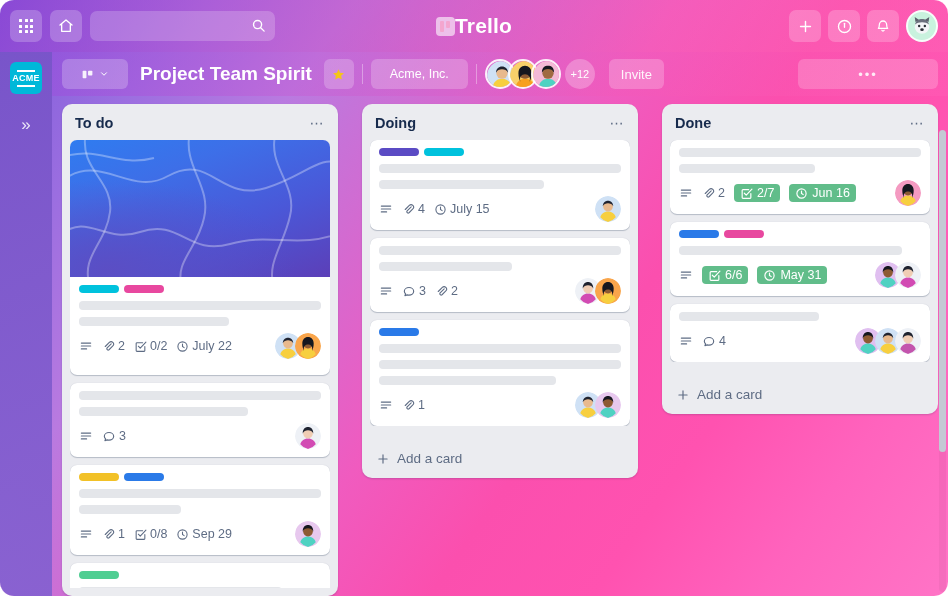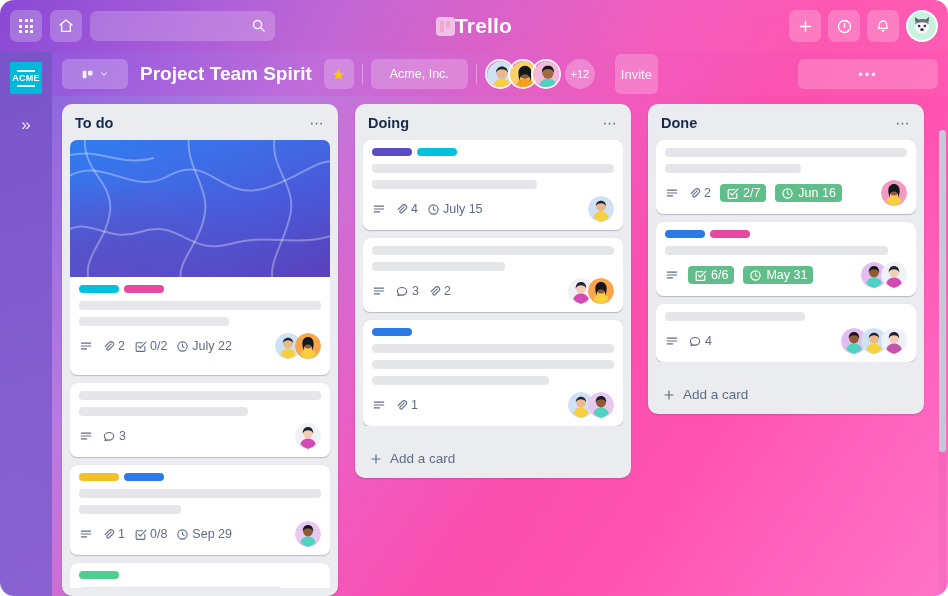--- a/index.html
+++ b/index.html
@@ -85,21 +85,21 @@
     font-size: 16px; flex: none; overflow: hidden;
   }
 
   
   .sidebar {
     position: absolute; left: 0; top: 52px; width: 52px; height: 544px;
     background: linear-gradient(180deg, rgba(120,84,200,.92), rgba(132,96,208,.92));
     display: flex; flex-direction: column; align-items: center; padding-top: 10px;
   }
   .acme-logo {
-    width: 32px; height: 32px; border-radius: 1px; background: #00b8d9;
+    width: 32px; height: 32px; border-radius: 6px; background: #00b8d9;
     display:flex; flex-direction:column; align-items:center; justify-content:center;
     color:#fff; font-size: 9px; font-weight: bold; letter-spacing: .3px;
   }
   .acme-logo .bar { width: 18px; height: 2px; background: #fff; margin: 1.5px 0; }
   .side-expand {
     margin-top: 22px; color: rgba(255,255,255,.85); font-size: 17px;
     cursor: pointer; line-height: 1;
   }
 
   
@@ -128,35 +128,35 @@
     width: 30px; height: 30px; border-radius: 50%; margin-left: -7px;
     border: 2px solid rgba(255,255,255,.9); overflow: hidden; flex: none;
   }
   .m-av:first-child { margin-left: 0; }
   .m-more {
     width: 30px; height: 30px; border-radius: 50%; margin-left: 4px;
     background: rgba(255,255,255,0.26); color: #fff; font-size: 11px;
     display:flex;align-items:center;justify-content:center; flex:none; cursor:pointer;
   }
   .invite-btn {
-    height: 40px; border-radius: 6px; background: rgba(255,255,255,0.22);
-    color: rgba(255,255,255,.92); font-size: 13px; padding: 0 6px;
-    display: flex; align-items: center; cursor: pointer; flex: none; margin-left: 12px;
+    height: 30px; border-radius: 6px; background: rgba(255,255,255,0.22);
+    color: rgba(255,255,255,.92); font-size: 13px; padding: 0 12px;
+    display: flex; align-items: center; cursor: pointer; flex: none; margin-left: 6px;
   }
   .bb-more {
     margin-left: auto; width: 140px; height: 30px; border-radius: 6px;
     background: rgba(255,255,255,0.20); color: rgba(255,255,255,.85);
     display:flex;align-items:center;justify-content:center; letter-spacing:2px;
     font-size: 13px; cursor:pointer;
   }
 
   
   .canvas {
     position: absolute; left: 52px; top: 96px; width: 896px; height: 500px;
-    display: flex; gap: 17px; padding: 8px 0 0 10px; overflow: hidden;
+    display: flex; gap: 24px; padding: 8px 0 0 10px; overflow: hidden;
   }
   .list {
     width: 276px; flex: none; background: #ebecf0; border-radius: 10px;
     padding: 8px; display: flex; flex-direction: column; max-height: 100%;
     box-shadow: 0 1px 2px rgba(9,30,66,.18);
   }
   .list-head {
     display: flex; align-items: center; justify-content: space-between;
     padding: 3px 5px 9px 5px;
   }

